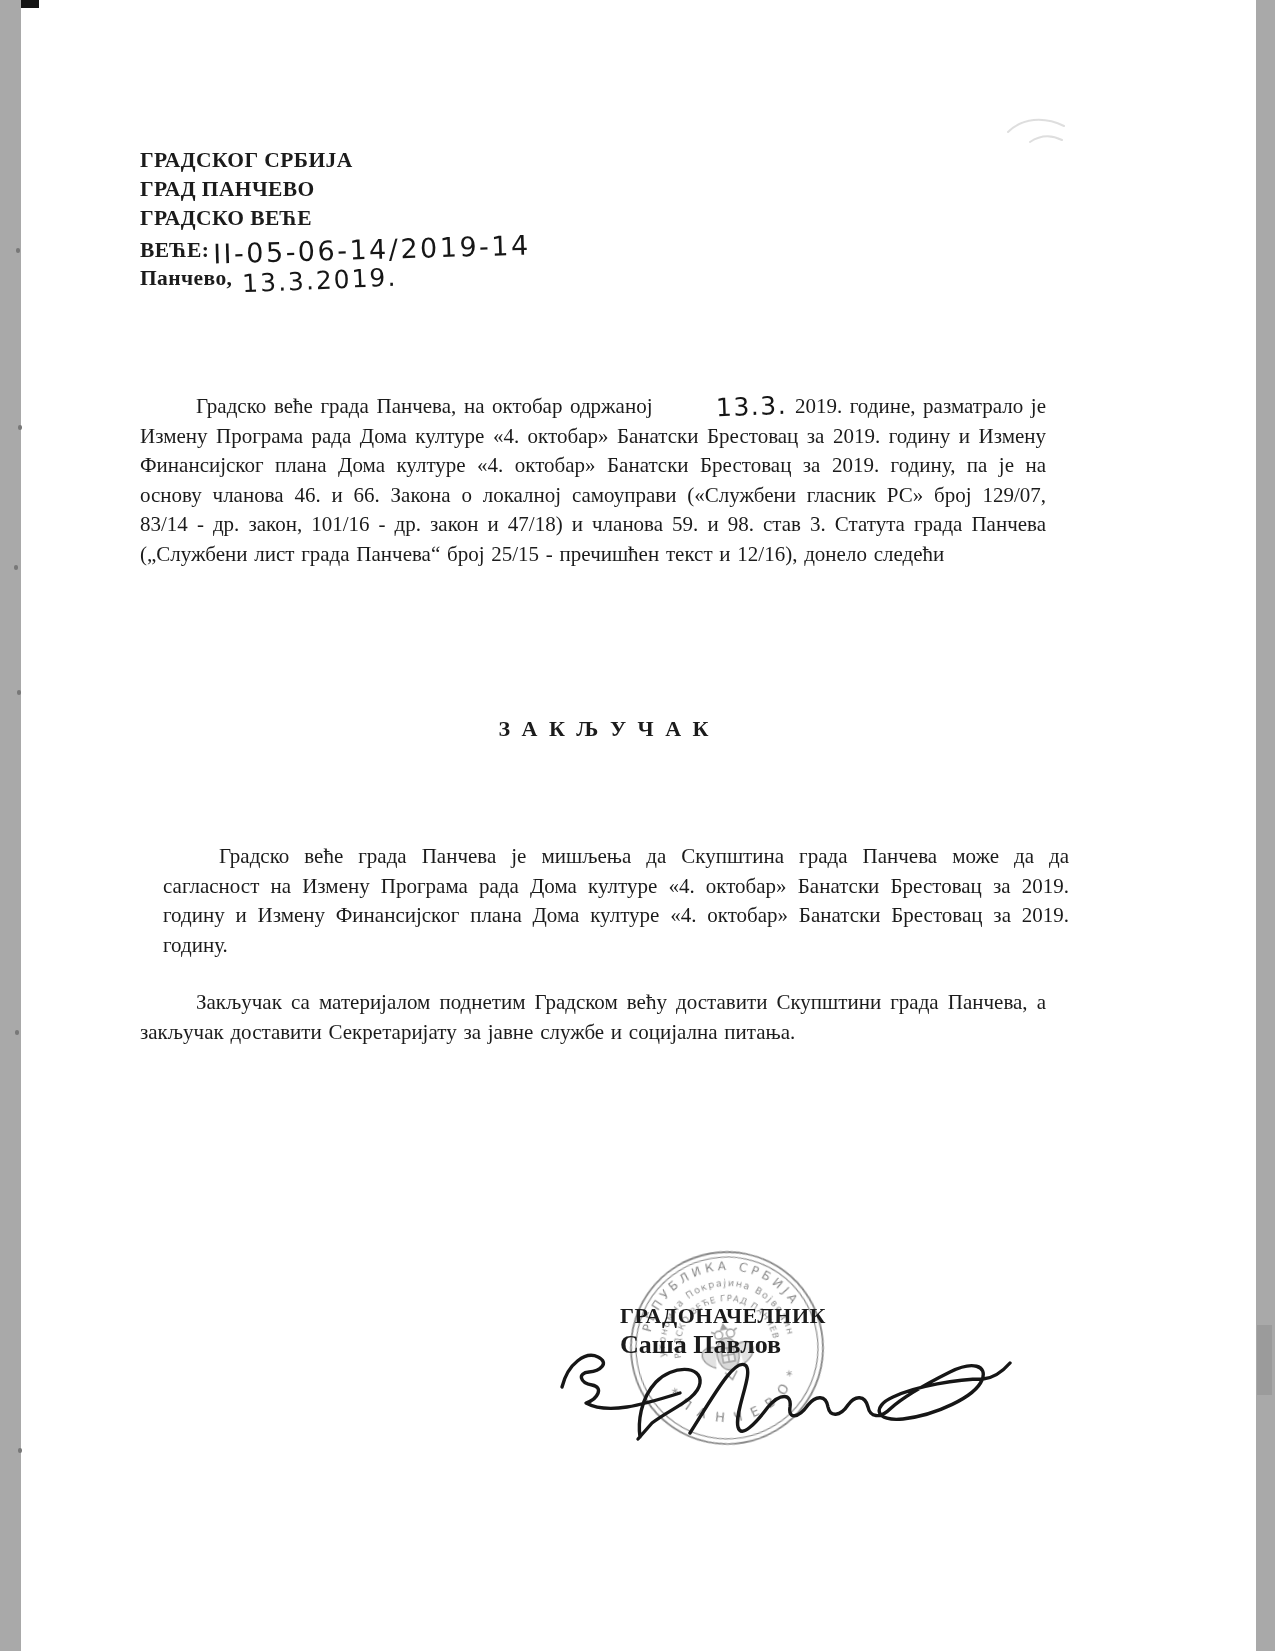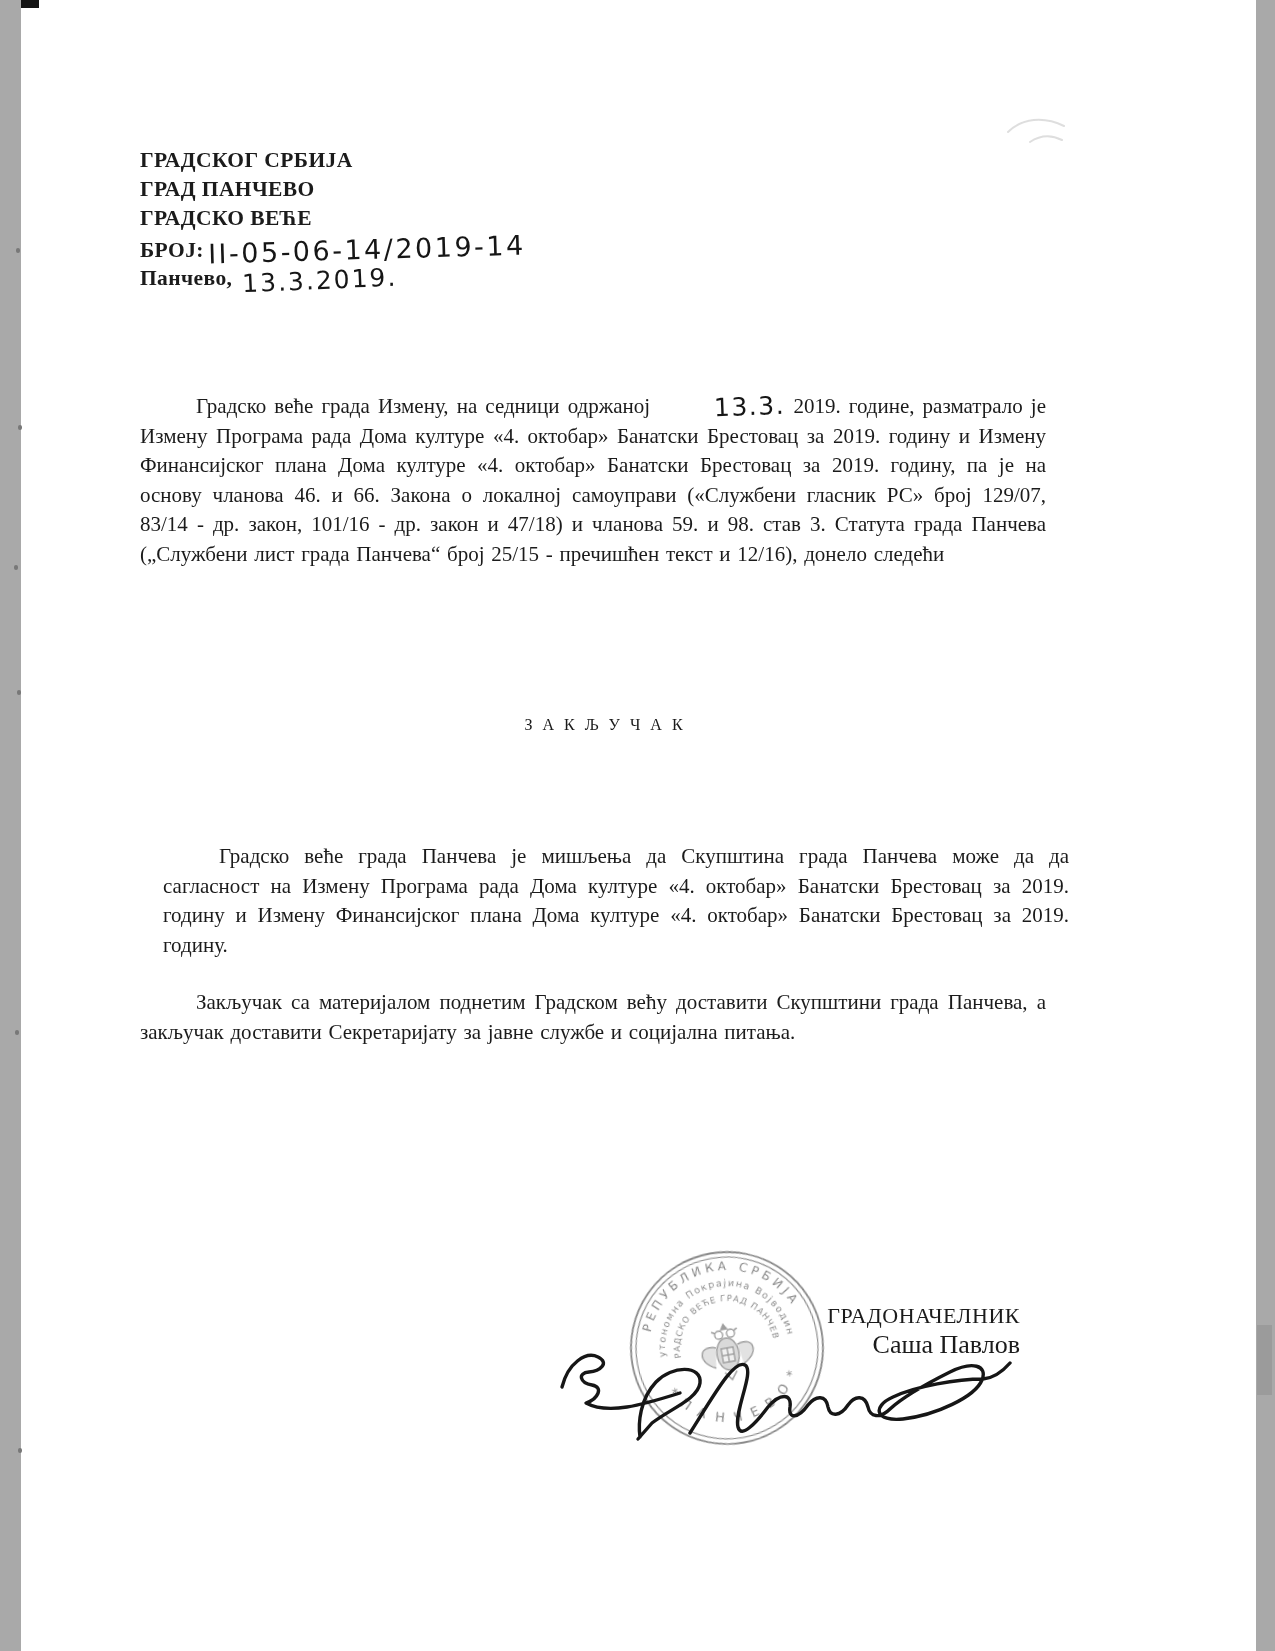--- a/index.html
+++ b/index.html
@@ -66,28 +66,28 @@
     font-size: 21px; line-height: 29.5px;
     text-align: justify; text-indent: 56px;
     word-spacing: 1.5px;
   }
   .para-1 { top: 392px; }
   .para-2 { top: 842px; margin-left: 23px; }
   .para-3 { top: 988px; }
 
   .conclusion-heading {
     position: absolute; left: 140px; top: 716px; width: 930px;
-    text-align: center; font-weight: normal; font-size: 16px;
+    text-align: center; font-weight: bold; font-size: 22px;
     letter-spacing: 3px; white-space: nowrap;
   }
 
   
   .sig-block {
     position: absolute; left: 620px; top: 1301px; width: 400px;
-    text-align: right; font-weight: normal; z-index: 3;
+    text-align: left; font-weight: bold; z-index: 3;
   }
   .sig-block .t1 { font-size: 22px; line-height: 29px; letter-spacing: 0.5px; }
   .sig-block .t2 { font-size: 22px; line-height: 29px; letter-spacing: 0.2px; }
   .sig-block .nm { font-size: 26px; line-height: 29px; }
 
   .stamp-wrap {
     position: absolute; left: 625px; top: 1246px;
     width: 204px; height: 204px; z-index: 1; opacity: 0.82;
   }
   .signature-wrap {
@@ -117,30 +117,30 @@
   <svg width="80" height="50" viewBox="0 0 80 50">
     <path d="M8 22 C 22 8, 44 6, 64 16 M 30 32 C 42 24, 54 26, 62 30" stroke="#c4c4c4" stroke-width="2" fill="none" stroke-linecap="round"></path>
   </svg>
 </div>
 
 <div class="doc-header">
   <div class="line">ГРАДСКОГ СРБИЈА</div>
   <div class="line">ГРАД ПАНЧЕВО</div>
   <div class="line">ГРАДСКО ВЕЋЕ</div>
   <div class="line inline-row">
-    <span>БРОЈ:</span>
+    <span>ВЕЋЕ:</span>
     <span class="hand number">II-05-06-14/2019-14</span>
   </div>
   <div class="line inline-row">
     <span>Панчево,</span>
     <span class="hand date">13.3.2019.</span>
   </div>
 </div>
 
-<p class="para para-1"><span>Градско веће града Измену, на седници одржаној</span>
+<p class="para para-1"><span>Градско веће града Панчева, на октобар одржаној</span>
 <span class="hand inline-date">13.3.</span>
 <span>2019. године, разматрало је Измену Програма рада Дома културе «4. октобар» Банатски Брестовац за 2019. годину и Измену Финансијског плана Дома културе «4. октобар» Банатски Брестовац за 2019. годину, па је на основу чланова 46. и 66. Закона о локалној самоуправи («Службени гласник РС» број 129/07, 83/14 - др. закон, 101/16 - др. закон и 47/18) и чланова 59. и 98. став 3. Статута града Панчева („Службени лист града Панчева“ број 25/15 - пречишћен текст и 12/16), донело следећи</span></p>
 
 <div class="conclusion-heading">З А К Љ У Ч А К</div>
 
 <p class="para para-2">Градско веће града Панчева је мишљења да Скупштина града Панчева може да да сагласност на Измену Програма рада Дома културе «4. октобар» Банатски Брестовац за 2019. годину и Измену Финансијског плана Дома културе «4. октобар» Банатски Брестовац за 2019. годину.</p>
 
 <p class="para para-3">Закључак са материјалом поднетим Градском већу доставити Скупштини града Панчева, а закључак доставити Секретаријату за јавне службе и социјална питања.</p>
 
 <div class="stamp-wrap">

